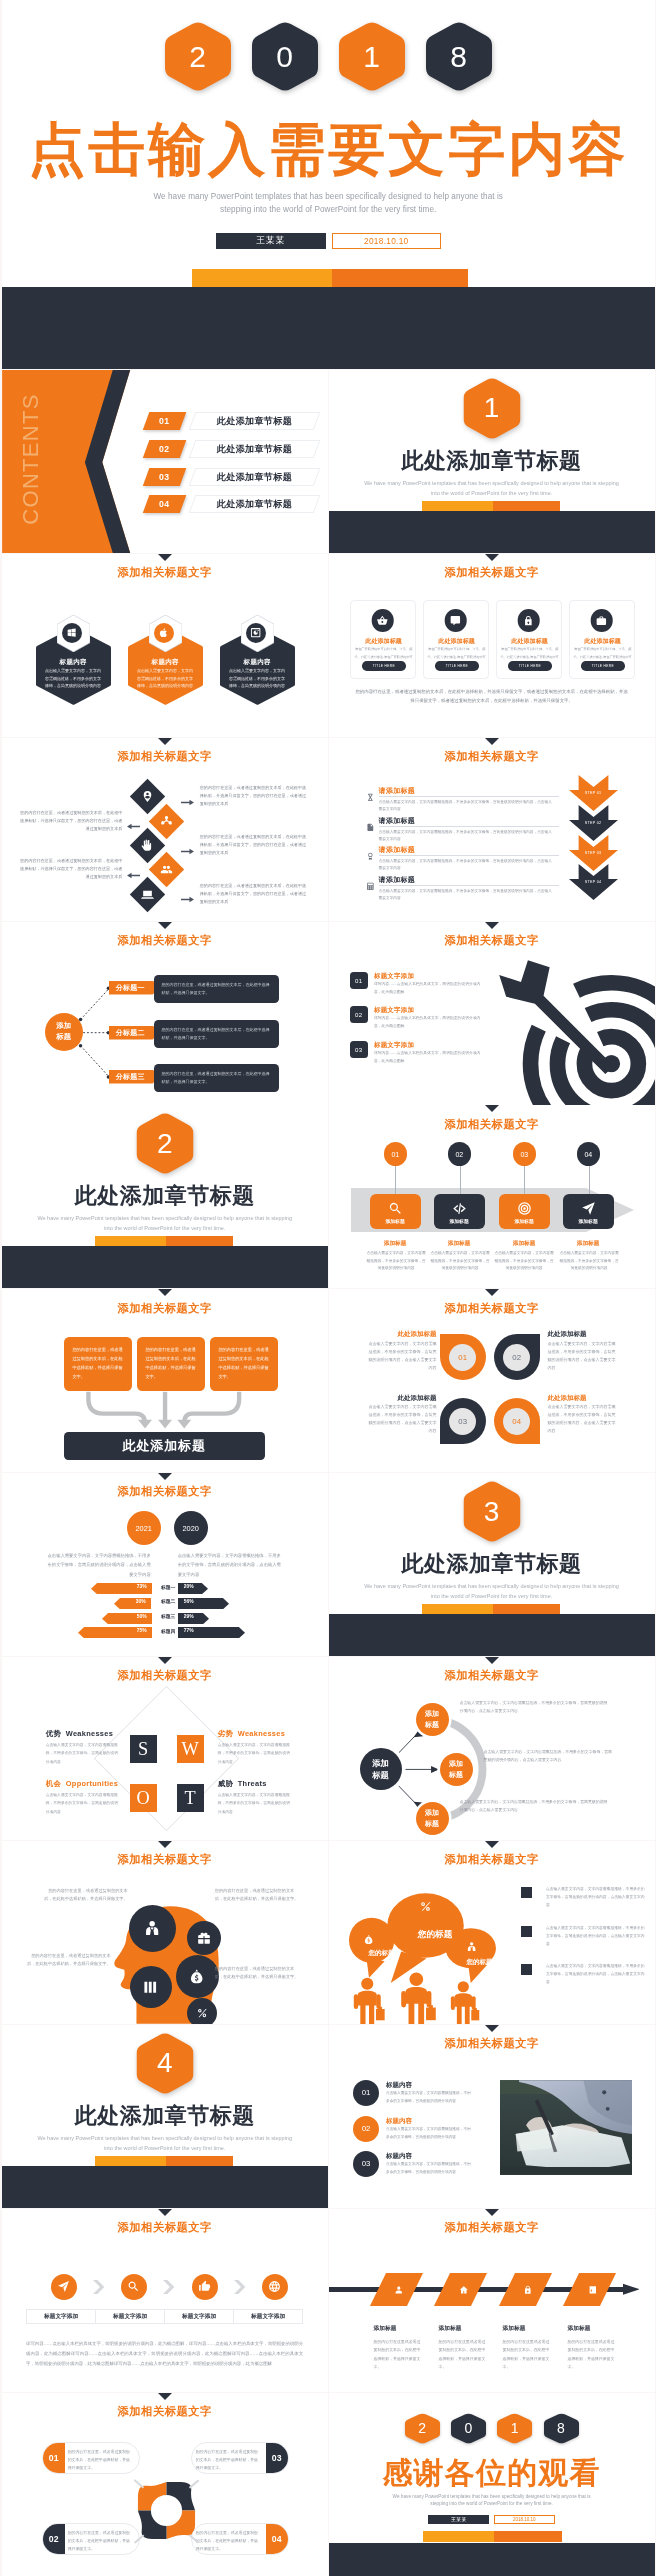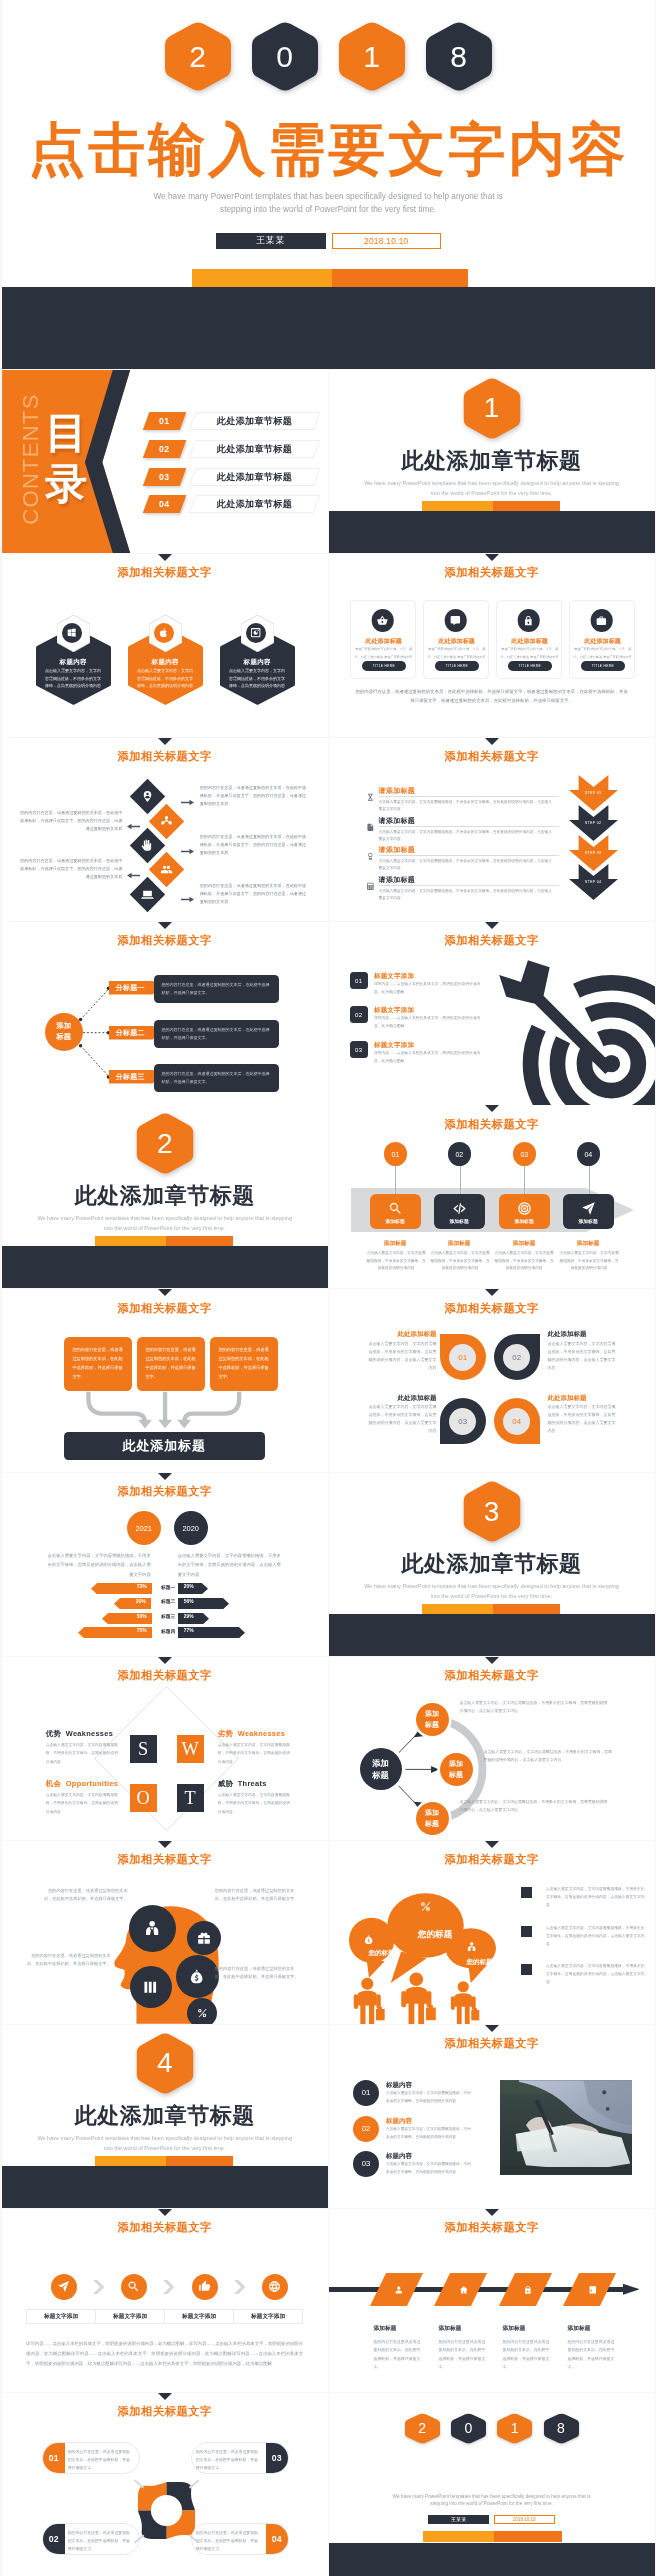--- a/index.html
+++ b/index.html
@@ -273,21 +273,20 @@
       </div>
     <div class="band"></div>
   </div>
 <div class="grid">
 <div class="cell">
   <svg class="toc-bg" viewBox="0 0 375 210">
     <path d="M0,0 L147,0 L115,106 L147,210 L0,210 Z" fill="#F0781B"></path>
     <path d="M127,0 L147,0 L115,106 L147,210 L127,210 L95,106 Z" fill="#2B313D"></path>
   </svg>
   <div class="toc-label">CONTENTS</div>
-  <div class="toc-cn">目录</div>
   <div class="toc-list">
     <div class="toc-item">
             <div class="toc-num">
               <span>01</span>
             </div>
             <div class="toc-txt">
               <span>此处添加章节标题</span>
             </div>
           </div>
     <div class="toc-item">
@@ -1104,20 +1103,21 @@
             </svg>
             <span>1</span>
           </div>
           <div class="hexbig">
             <svg viewBox="0 0 100 112" preserveAspectRatio="none">
               <path d="M41.27,4.89Q50.00,0.00 58.73,4.89L91.27,23.11Q100.00,28.00 100.00,38.00L100.00,74.00Q100.00,84.00 91.27,88.89L58.73,107.11Q50.00,112.00 41.27,107.11L8.73,88.89Q0.00,84.00 0.00,74.00L0.00,38.00Q0.00,28.00 8.73,23.11Z" fill="#2B313D"></path>
             </svg>
             <span>8</span>
           </div>
         </div>
+  <div class="bigtitle">感谢各位的观看</div>
   <div class="subs">
           <div>We have many PowerPoint templates that has been specifically designed to help anyone that is</div>
           <div>stepping into the world of PowerPoint for the very first time.</div>
         </div>
   <div class="tagrow">
     <div class="tag-dark">王某某</div>
     <div class="tag-out">2018.10.10</div>
   </div>
   <div class="barwrap">
           <div class="bar-l"></div>

